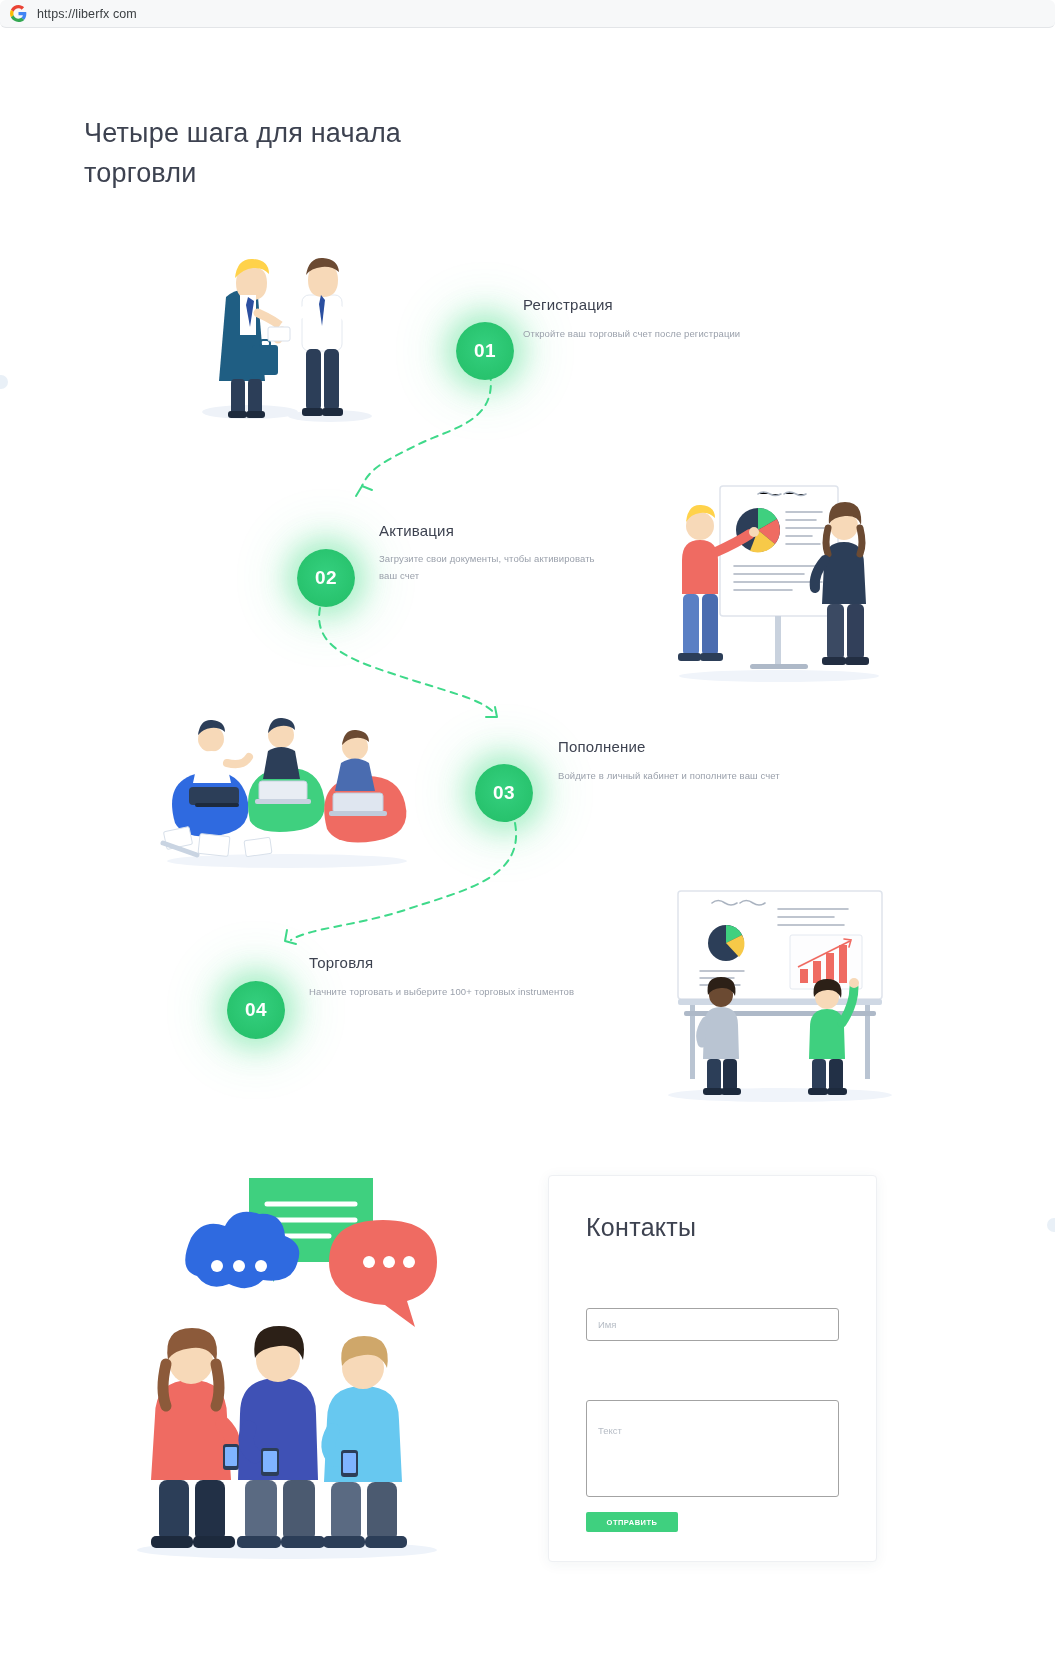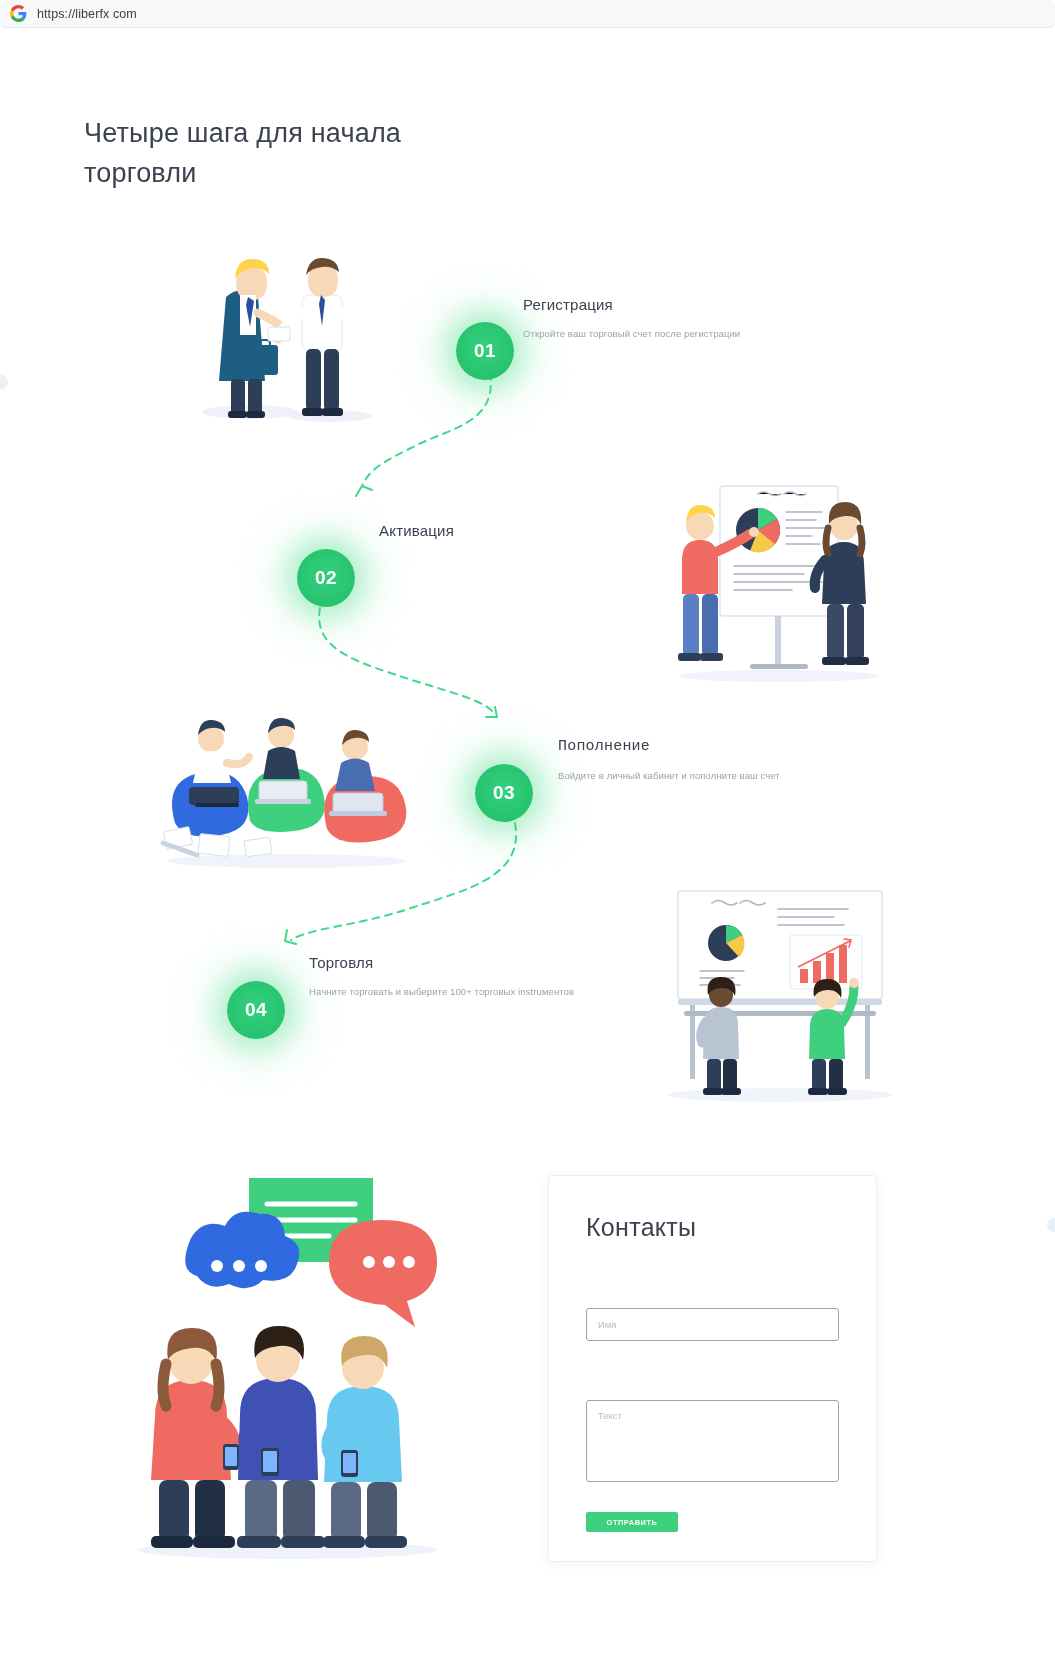--- a/index.html
+++ b/index.html
@@ -125,22 +125,22 @@
     color:#3d4250;
     padding:0 11px;
     font-family:"Liberation Sans", sans-serif;
     outline:none;
   }
   .field::placeholder { color:#b6bcc5; }
   .field.name  { top:132px; }
   .field.phone { top:178px; }
   .field.text {
     top:224px;
-    height:82px;
-    padding:7px 11px;
+    height:97px;
+    padding:22px 11px;
     resize:none;
     line-height:15px;
   }
   .submit-btn {
     position:absolute;
     left:37px; top:336px;
     width:92px; height:20px;
     background:#3fd07f;
     border:none;
     border-radius:2px;
@@ -272,20 +272,21 @@
       <rect x="175" y="136" width="17" height="56" rx="5" fill="#32405a"></rect>
       <rect x="150" y="189" width="24" height="8" rx="3" fill="#222e42"></rect>
       <rect x="173" y="189" width="24" height="8" rx="3" fill="#222e42"></rect>
       <path d="M153 92 q-12 14-10 28" stroke="#2c3e58" stroke-width="10" fill="none" stroke-linecap="round"></path>
     </svg>
   </div>
   <div class="step-badge" style="left:297px; top:521px;">
     <span>02</span>
   </div>
   <div class="step-title" style="left:379px; top:494px;">Активация</div>
+  <div class="step-desc" style="left:379px; top:522px; width:236px;">Загрузите свои документы, чтобы активировать ваш счет</div>
 
   <div class="illus" style="left:155px; top:675px;">
     <svg width="265" height="170" viewBox="0 0 265 170">
       <ellipse cx="132" cy="158" rx="120" ry="7" fill="#f0f4fa"></ellipse>
 
       <path d="M20 120 q-12-42 24-50 q38-8 48 24 q8 32-26 38 q-36 6-46-12z" fill="#2f6ae0"></path>
       <circle cx="56" cy="36" r="13" fill="#f7d9b8"></circle>
       <path d="M43 32 q2-16 14-15 q13 1 13 12 q-6-5-14-4 q-8 1-13 7z" fill="#2c3e58"></path>
       <path d="M44 52 q12-8 26 0 l6 28 -38 0z" fill="#ffffff"></path>
       <path d="M72 60 q16 4 22 -6" stroke="#f7d9b8" stroke-width="8" fill="none" stroke-linecap="round"></path>
@@ -310,21 +311,21 @@
         <rect x="10" y="126" width="26" height="18" rx="2" transform="rotate(-12 23 135)"></rect>
         <rect x="44" y="132" width="30" height="20" rx="2" transform="rotate(6 59 142)"></rect>
         <rect x="90" y="136" width="26" height="16" rx="2" transform="rotate(-8 103 144)"></rect>
       </g>
       <path d="M8 140 l34 12" stroke="#c9d4e2" stroke-width="5" stroke-linecap="round"></path>
     </svg>
   </div>
   <div class="step-badge" style="left:475px; top:736px;">
     <span>03</span>
   </div>
-  <div class="step-title" style="left:558px; top:710px;font-family:Liberation Mono, monospace;">Пополнение</div>
+  <div class="step-title" style="left:558px; top:710px;">Пополнение</div>
   <div class="step-desc" style="left:558px; top:739px; width:300px;">Войдите в личный кабинет и пополните ваш счет</div>
 
   <div class="illus" style="left:660px; top:845px;">
     <svg width="240" height="235" viewBox="0 0 240 235">
       <ellipse cx="120" cy="222" rx="112" ry="7" fill="#f0f4fa"></ellipse>
 
       <rect x="18" y="18" width="204" height="108" rx="3" fill="#ffffff" stroke="#dfe4ec" stroke-width="1.5"></rect>
       <rect x="18" y="126" width="204" height="6" rx="2" fill="#cfd8e4"></rect>
       <rect x="30" y="132" width="5" height="74" fill="#b9c4d2"></rect>
       <rect x="205" y="132" width="5" height="74" fill="#b9c4d2"></rect>

